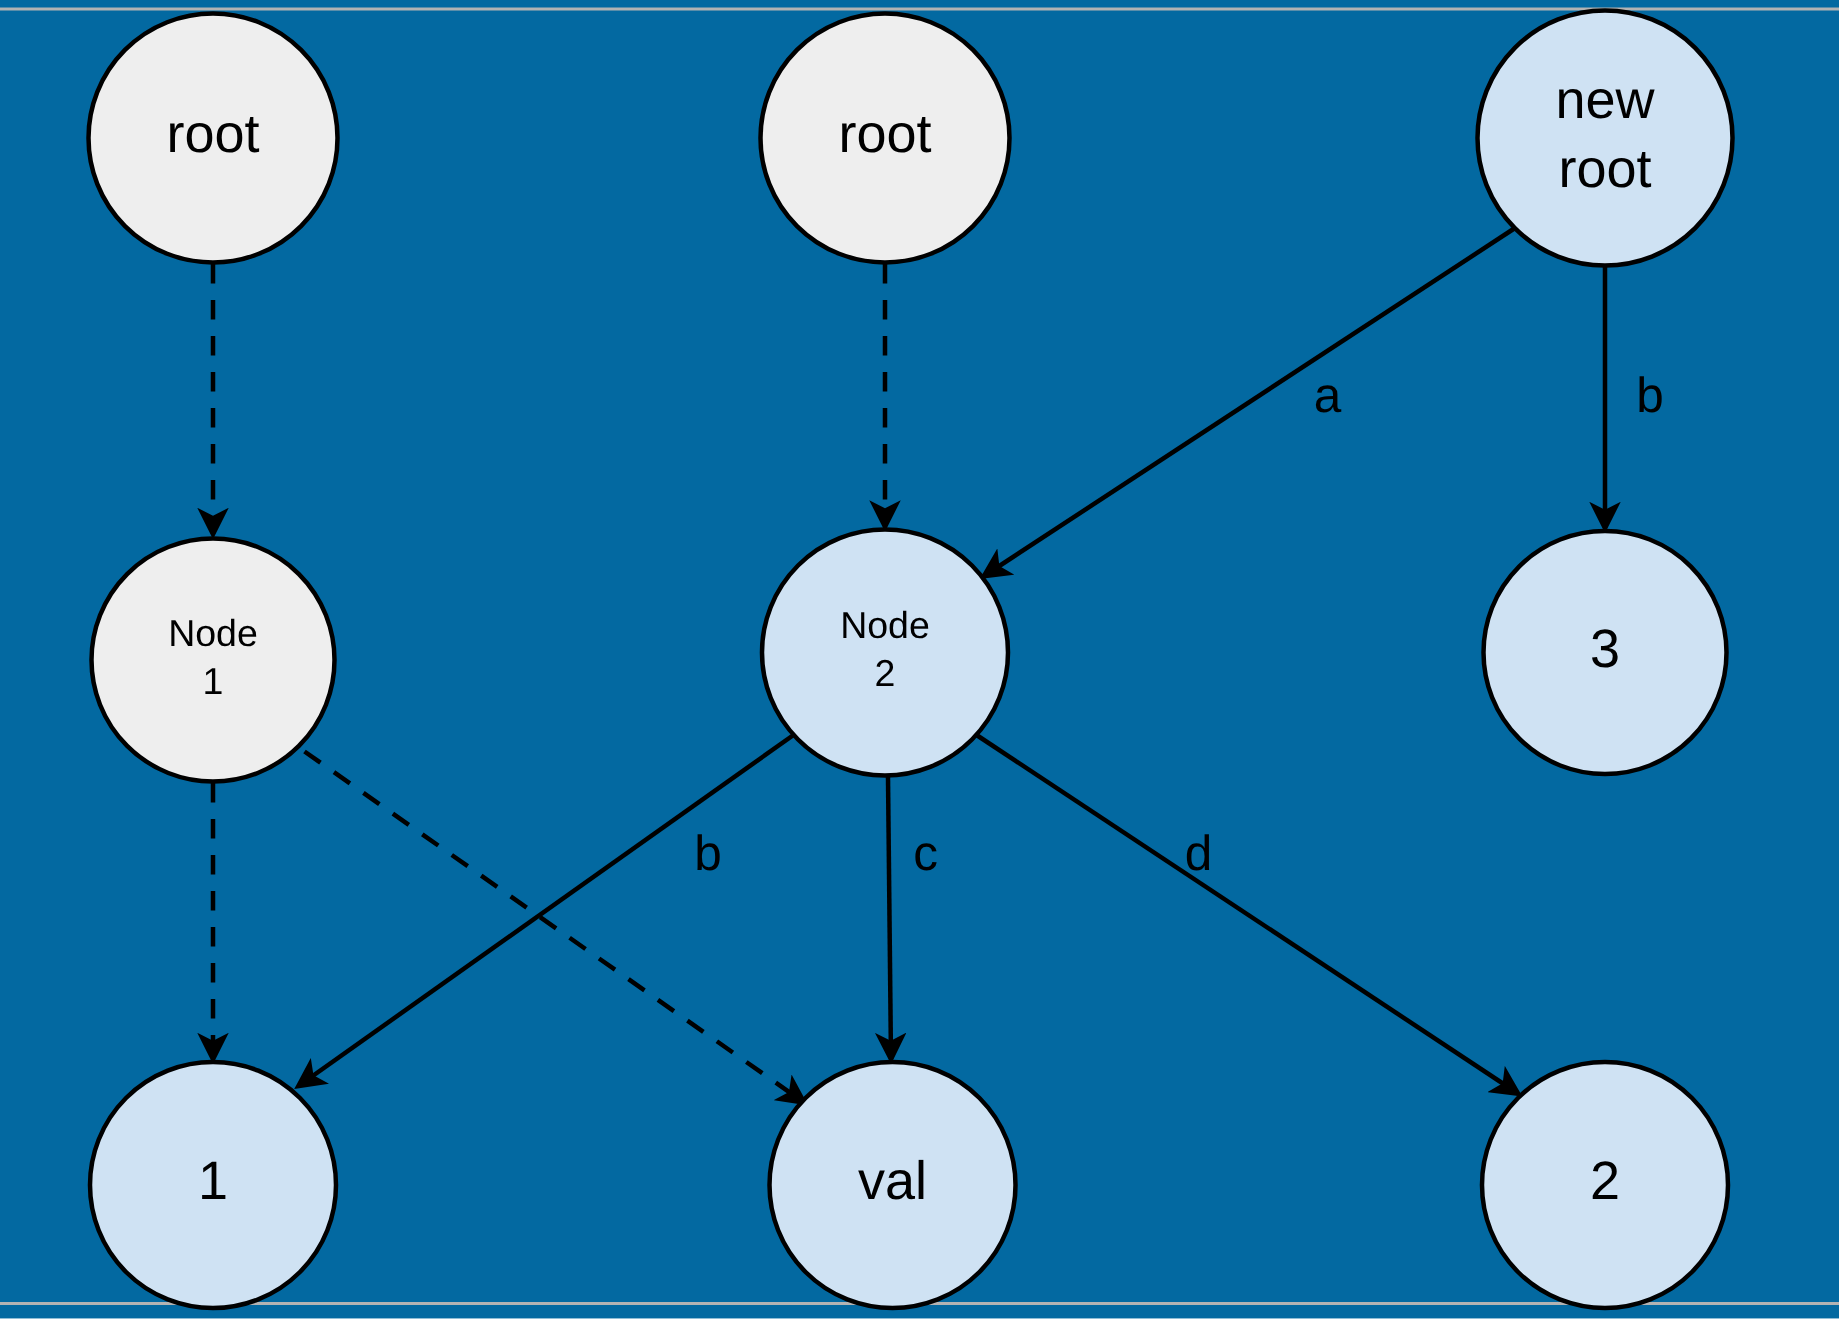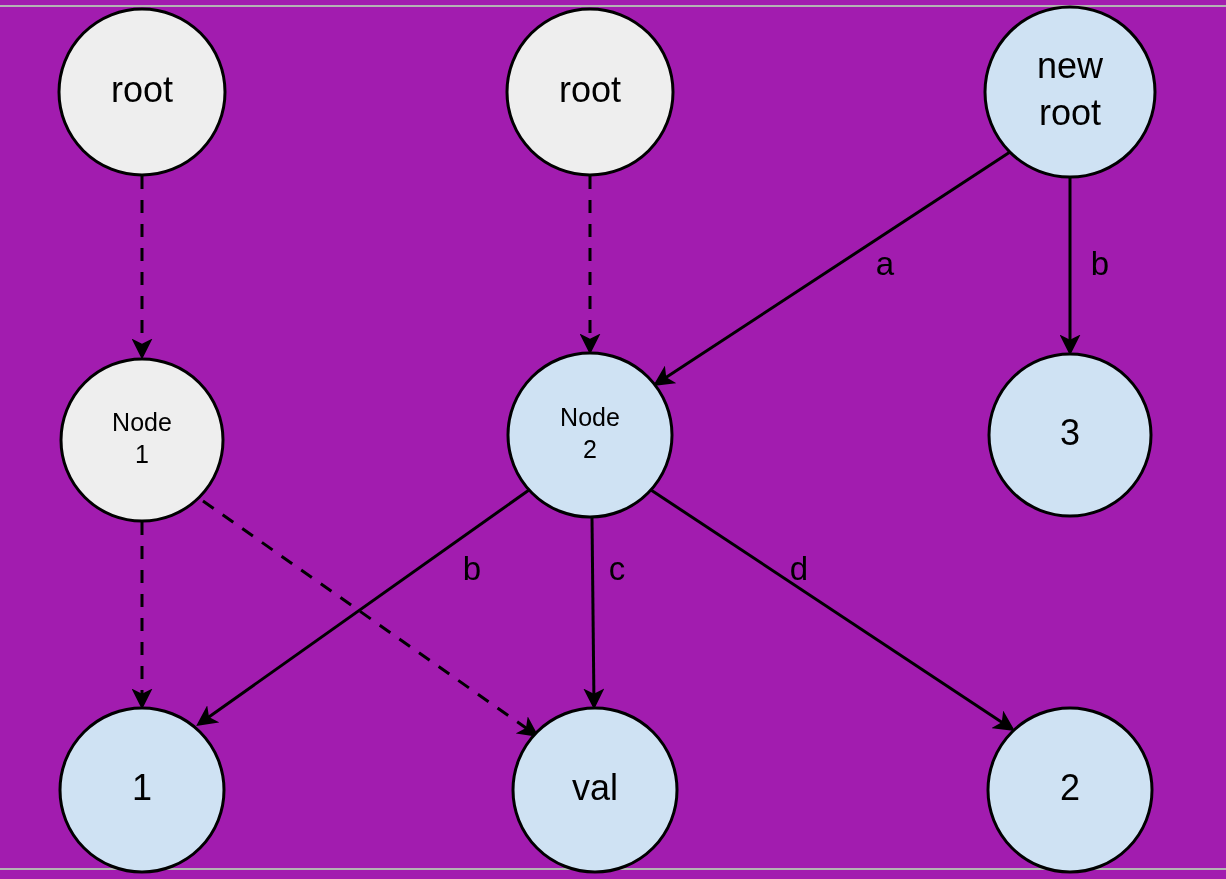--- a/index.html
+++ b/index.html
@@ -8,21 +8,21 @@
     padding: 0;
     background: #ffffff;
   }
   body {
     font-family: "Liberation Sans", sans-serif;
   }
   #canvas {
     position: relative;
     width: 1226px;
     height: 879px;
-    background: #a21caf;
+    background: #0369a1;
     overflow: hidden;
   }
   #diagram-svg {
     display: block;
     width: 1226px;
     height: 879px;
   }
   .node-shape {
     stroke: #000000;
     stroke-width: 3;

